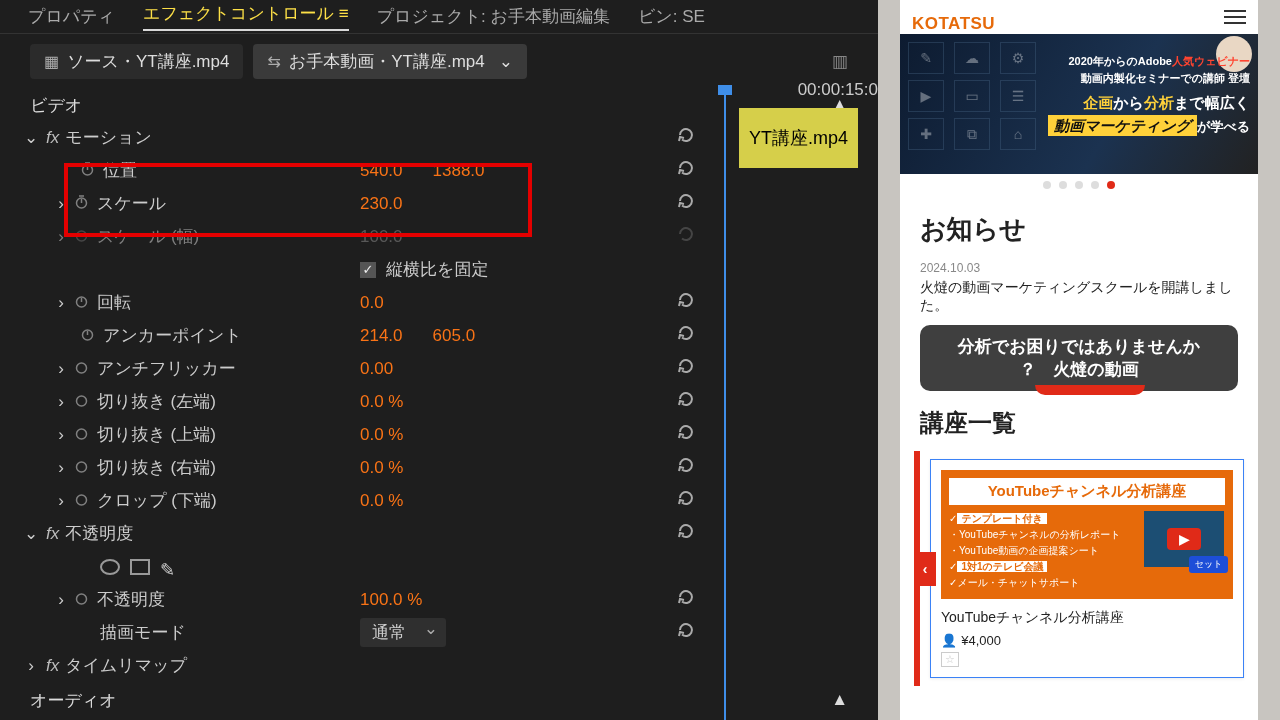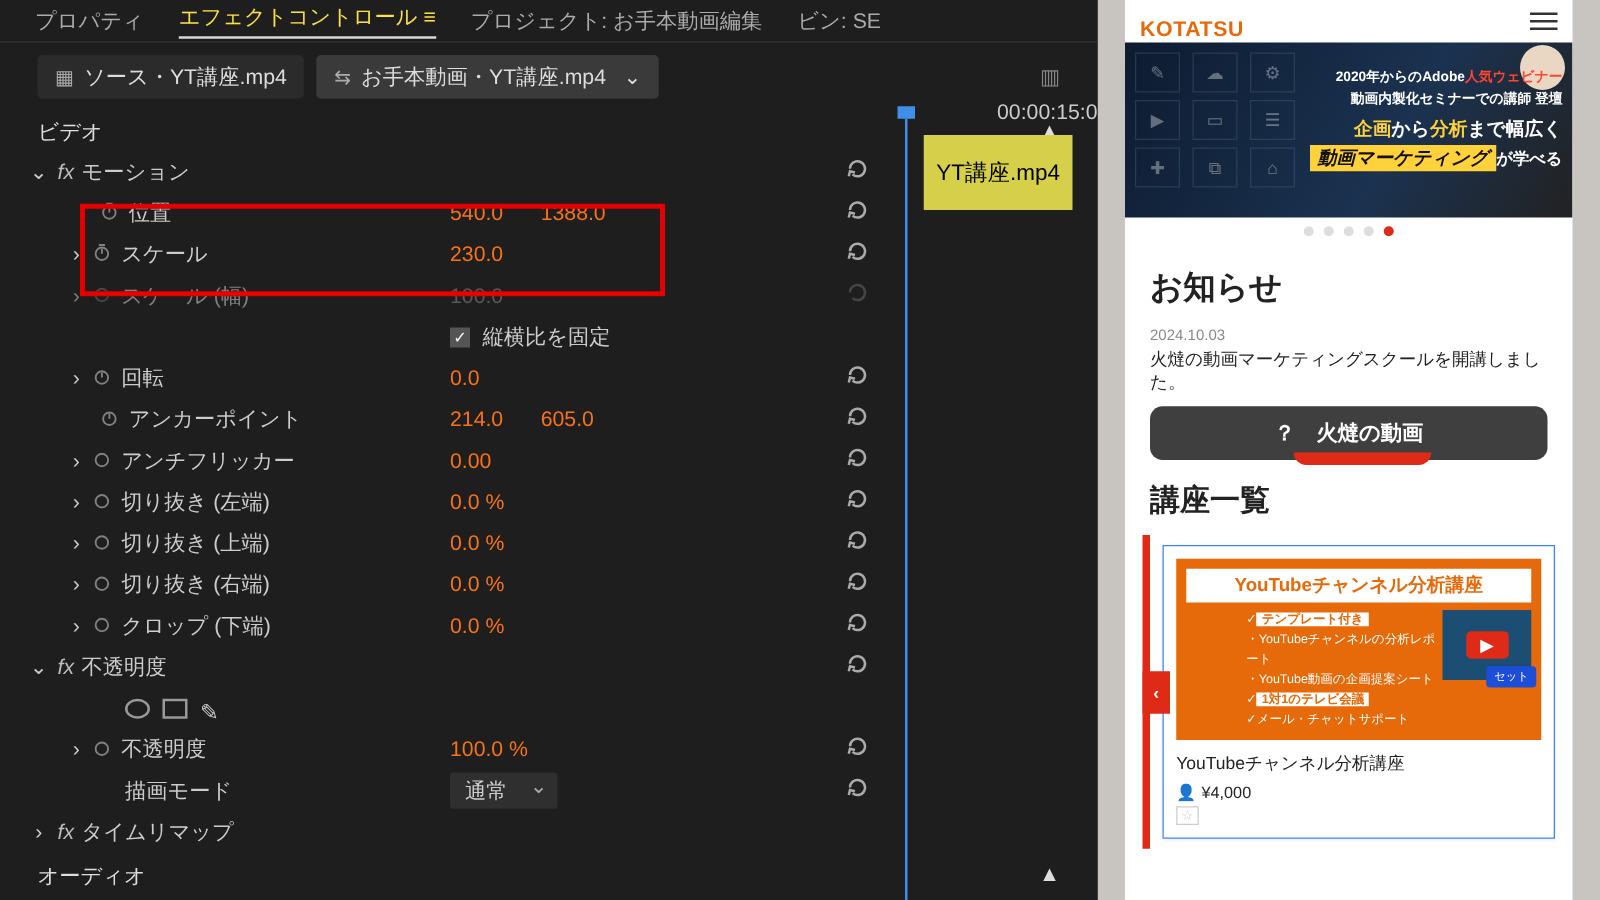--- a/index.html
+++ b/index.html
@@ -65,21 +65,21 @@
 .date { color: #888; font-size: 12px; margin-top: 14px; }
 .news { font-size: 14px; margin-top: 4px; }
 .callout { margin: 10px 20px 0; background: #3f3f3f; color: #fff; border-radius: 10px; padding: 10px 14px; text-align: center; font-weight: 700; font-size: 17px; position: relative; }
 .callout .tag { display: block; }
 .callout::after { content: ""; position: absolute; left: 50%; bottom: -4px; width: 110px; height: 10px; background: #e02a18; border-radius: 0 0 12px 12px; transform: translateX(-40%); }
 .sec.courses h2 { font-size: 24px; }
 .card-wrap { margin: 12px 14px 0; border-left: 6px solid #e02a18; padding: 8px 0 8px 10px; position: relative; }
 .card { background: #fff; border: 1px solid #3b82f6; padding: 10px; box-shadow: 0 1px 3px rgba(0,0,0,.08); }
 .card-banner { background: #e66a0a; color: #fff; padding: 8px; position: relative; }
 .card-banner .title { background: #fff; color: #e66a0a; font-weight: 800; text-align: center; padding: 4px; font-size: 15px; }
-.card-banner .body { display: flex; gap: 5px; margin-top: 6px; margin-left: 48px; }
+.card-banner .body { display: flex; gap: 24px; margin-top: 6px; }
 .feat { font-size: 10px; line-height: 1.6; }
 .feat .hd { background: #fff; color: #e66a0a; padding: 0 4px; font-weight: 700; }
 .thumb { width: 80px; height: 56px; background: #1c4e73; display: flex; align-items: center; justify-content: center; position: relative; }
 .thumb .play { width: 34px; height: 22px; background: #e02a18; border-radius: 4px; display: flex; align-items: center; justify-content: center; color: #fff; }
 .badge { position: absolute; right: -4px; bottom: -6px; background: #1d4ed8; color: #fff; font-size: 9px; padding: 2px 6px; border-radius: 3px; }
 .card-title { margin-top: 10px; font-size: 14px; }
 .price { margin-top: 6px; font-size: 13px; display: flex; align-items: center; gap: 4px; }
 .star { color: #ccc; border: 1px solid #ccc; font-size: 11px; padding: 0 3px; margin-top: 4px; display: inline-block; }
 .carousel-btn { position: absolute; left: -6px; top: 50%; width: 22px; height: 34px; background: #e02a18; color: #fff; display: flex; align-items: center; justify-content: center; font-weight: 700; transform: translateY(-50%); }
 svg.sw { width: 15px; height: 15px; }
@@ -366,20 +366,21 @@
         <span class="dot"></span>
         <span class="dot"></span>
         <span class="dot on"></span>
     </div>
     <div class="sec">
       <h2>お知らせ</h2>
       <div class="date">2024.10.03</div>
       <div class="news">火燵の動画マーケティングスクールを開講しました。</div>
     </div>
     <div class="callout">
+      <span class="tag">分析でお困りではありませんか</span>
       <span class="tag">？　火燵の動画</span>
     </div>
     <div class="sec courses">
       <h2>講座一覧</h2>
     </div>
     <div class="card-wrap">
       <div class="carousel-btn">‹</div>
       <div class="card">
         <div class="card-banner">
           <div class="title">YouTubeチャンネル分析講座</div>

